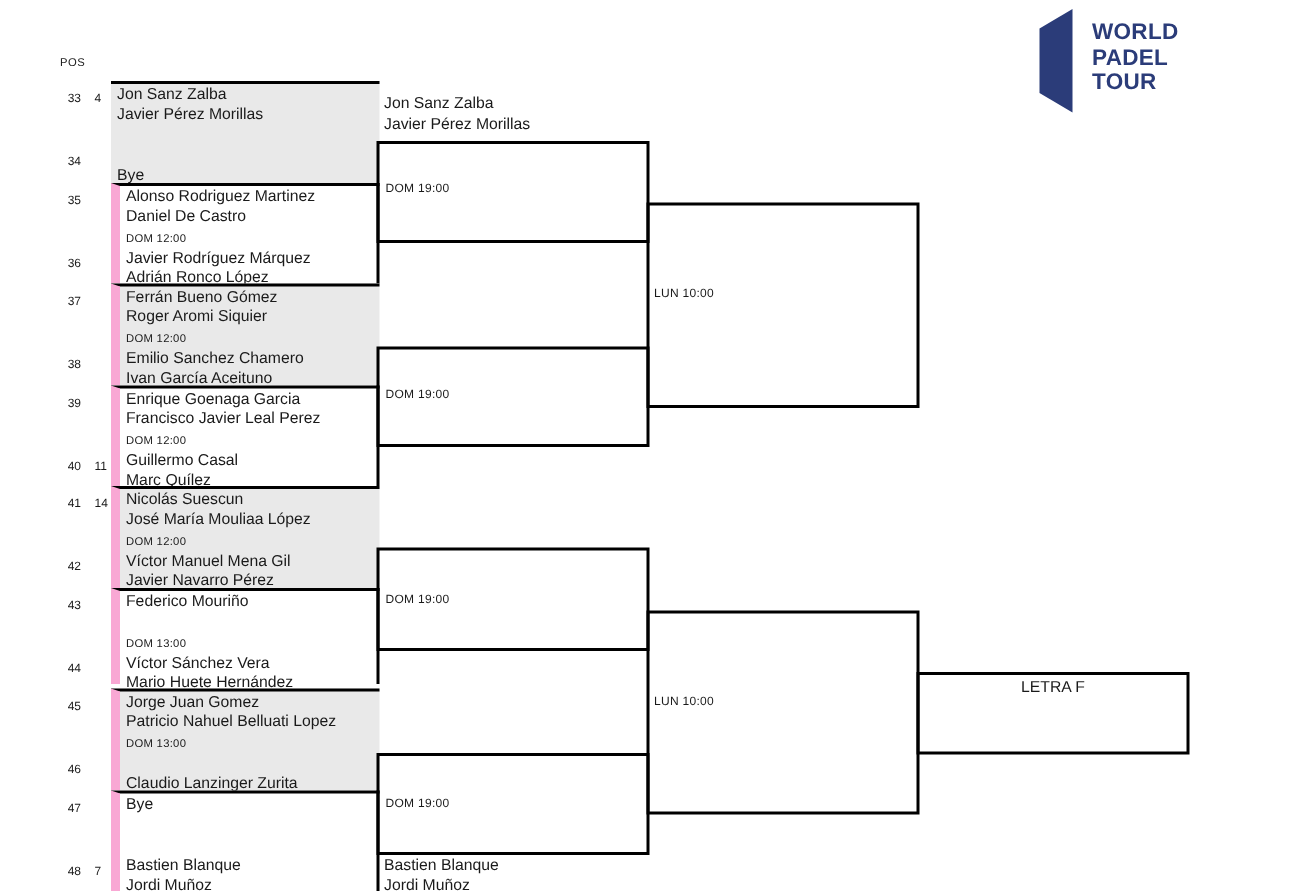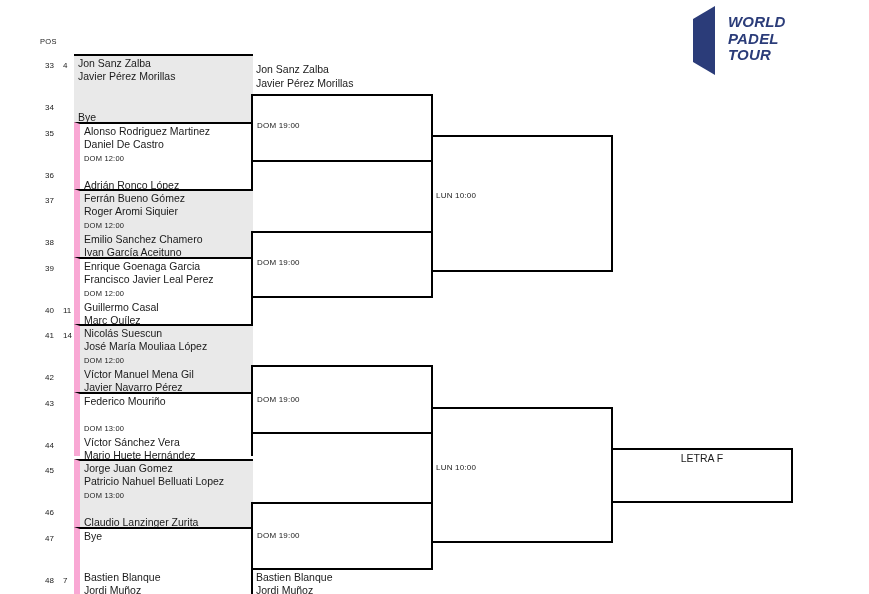--- a/index.html
+++ b/index.html
@@ -20,21 +20,21 @@
   .pos{position:absolute;left:30px;width:42px;display:flex;font-size:8px;line-height:9px;}
   .pos .n{width:24px;text-align:right;}
   .pos .s{margin-left:9px;}
   
   .bx{position:absolute;border:2px solid #000;box-sizing:border-box;background:transparent;}
   .lbl{position:absolute;font-size:8px;line-height:9px;letter-spacing:0.2px;white-space:nowrap;}
   .adv{position:absolute;font-size:10.5px;line-height:13.5px;white-space:nowrap;}
   
   .letra{position:absolute;border:2px solid #000;box-sizing:border-box;text-align:center;font-size:10.5px;line-height:12px;padding-top:2px;}
   
-  .logo{position:absolute;left:686px;top:2px;width:130px;height:80px;font-style:italic;}
+  .logo{position:absolute;left:686px;top:2px;width:130px;height:80px;}
   .logo svg{position:absolute;left:0;top:0;}
   .logotext{position:absolute;left:42px;top:12px;font-weight:bold;font-size:15px;line-height:16.5px;letter-spacing:0.2px;color:#2b3c79;}
 </style>
 </head>
 <body>
 
 <div class="canvas">
 
   <div class="poshdr">POS</div>
 
@@ -107,20 +107,21 @@
     <div class="row nm" style="top:1px">Jon Sanz Zalba</div>
     <div class="row nm" style="top:14px">Javier Pérez Morillas</div>
     <div class="row tm" style="top:30px"></div>
     <div class="row nm" style="top:42px"></div>
     <div class="row nm" style="top:55px">Bye</div>
   </div>
   <div class="slot bl br" style="top:122px;height:67px">
     <div class="row nm" style="top:1px">Alonso Rodriguez Martinez</div>
     <div class="row nm" style="top:14px">Daniel De Castro</div>
     <div class="row tm" style="top:30px">DOM 12:00</div>
+    <div class="row nm" style="top:42px">Javier Rodríguez Márquez</div>
     <div class="row nm" style="top:55px">Adrián Ronco López</div>
   </div>
   <div class="slot shaded bl" style="top:189px;height:68px">
     <div class="row nm" style="top:1px">Ferrán Bueno Gómez</div>
     <div class="row nm" style="top:14px">Roger Aromi Siquier</div>
     <div class="row tm" style="top:30px">DOM 12:00</div>
     <div class="row nm" style="top:42px">Emilio Sanchez Chamero</div>
     <div class="row nm" style="top:55px">Ivan García Aceituno</div>
   </div>
   <div class="slot bl br" style="top:257px;height:67px">

